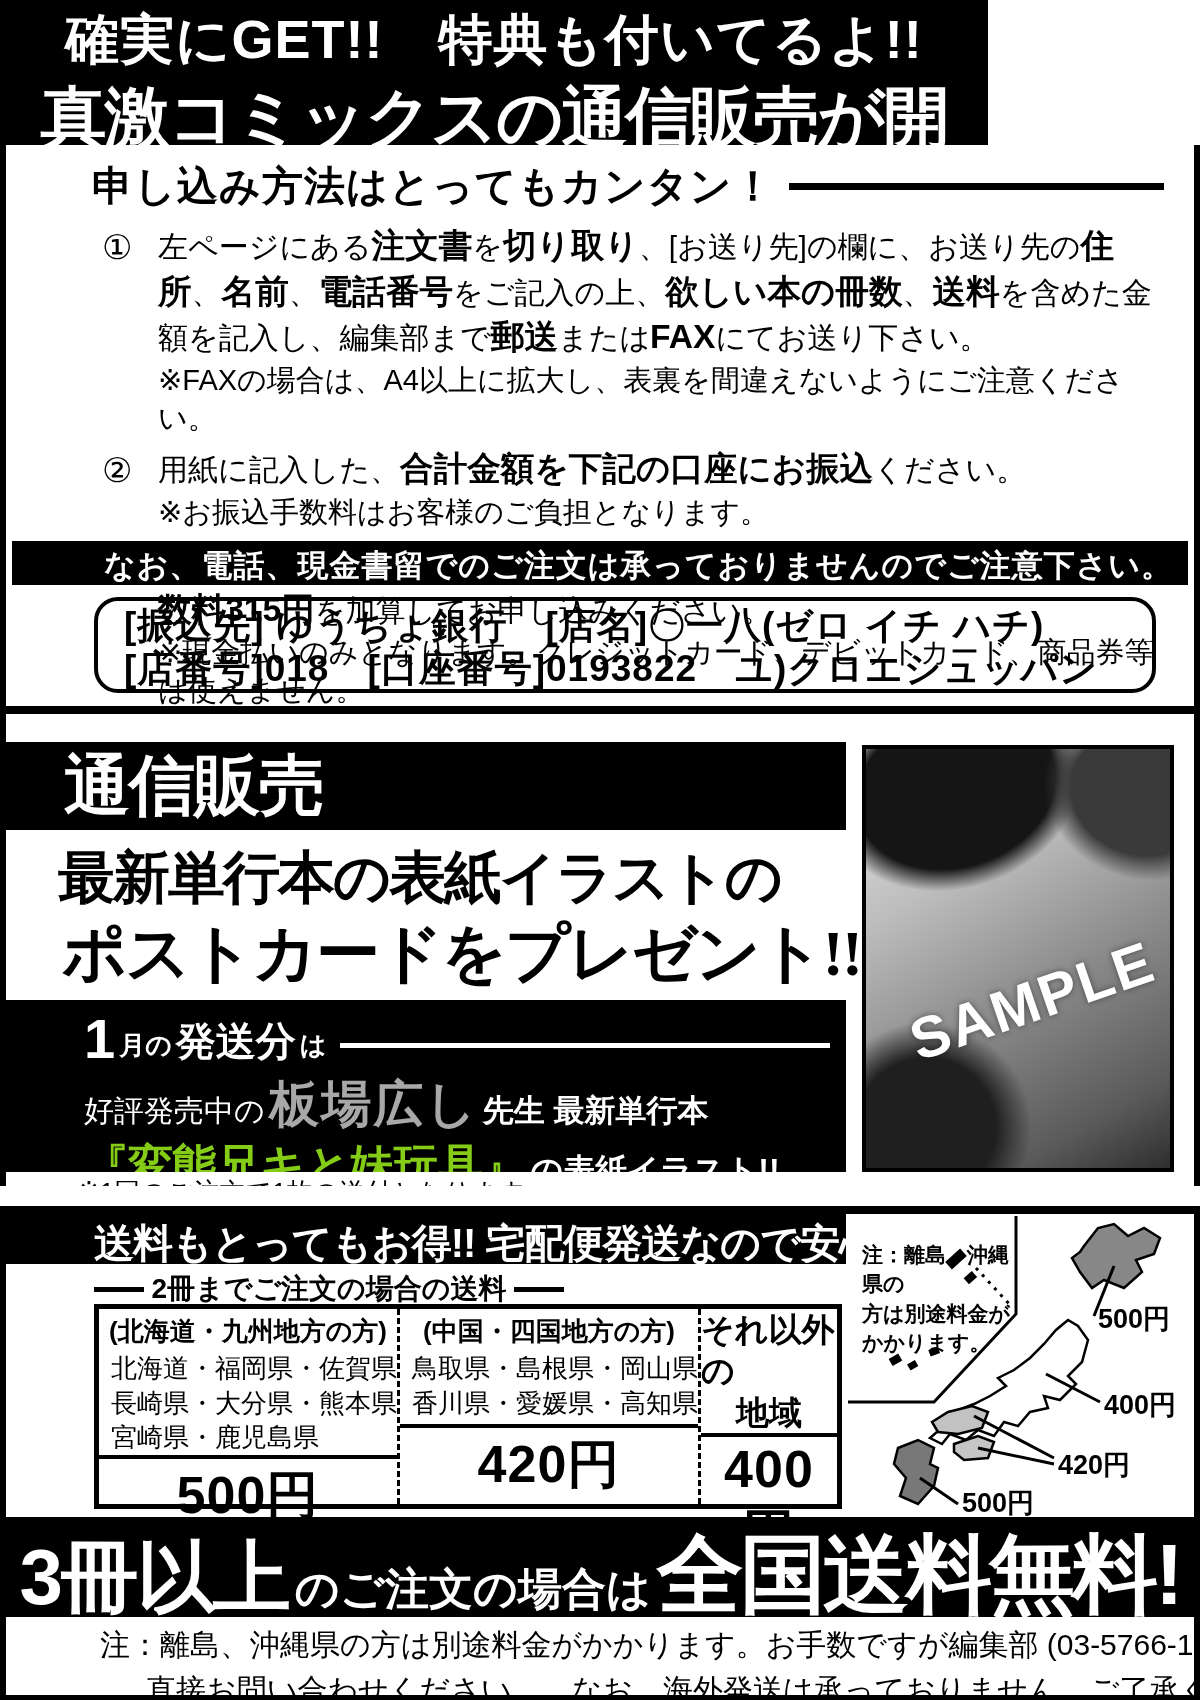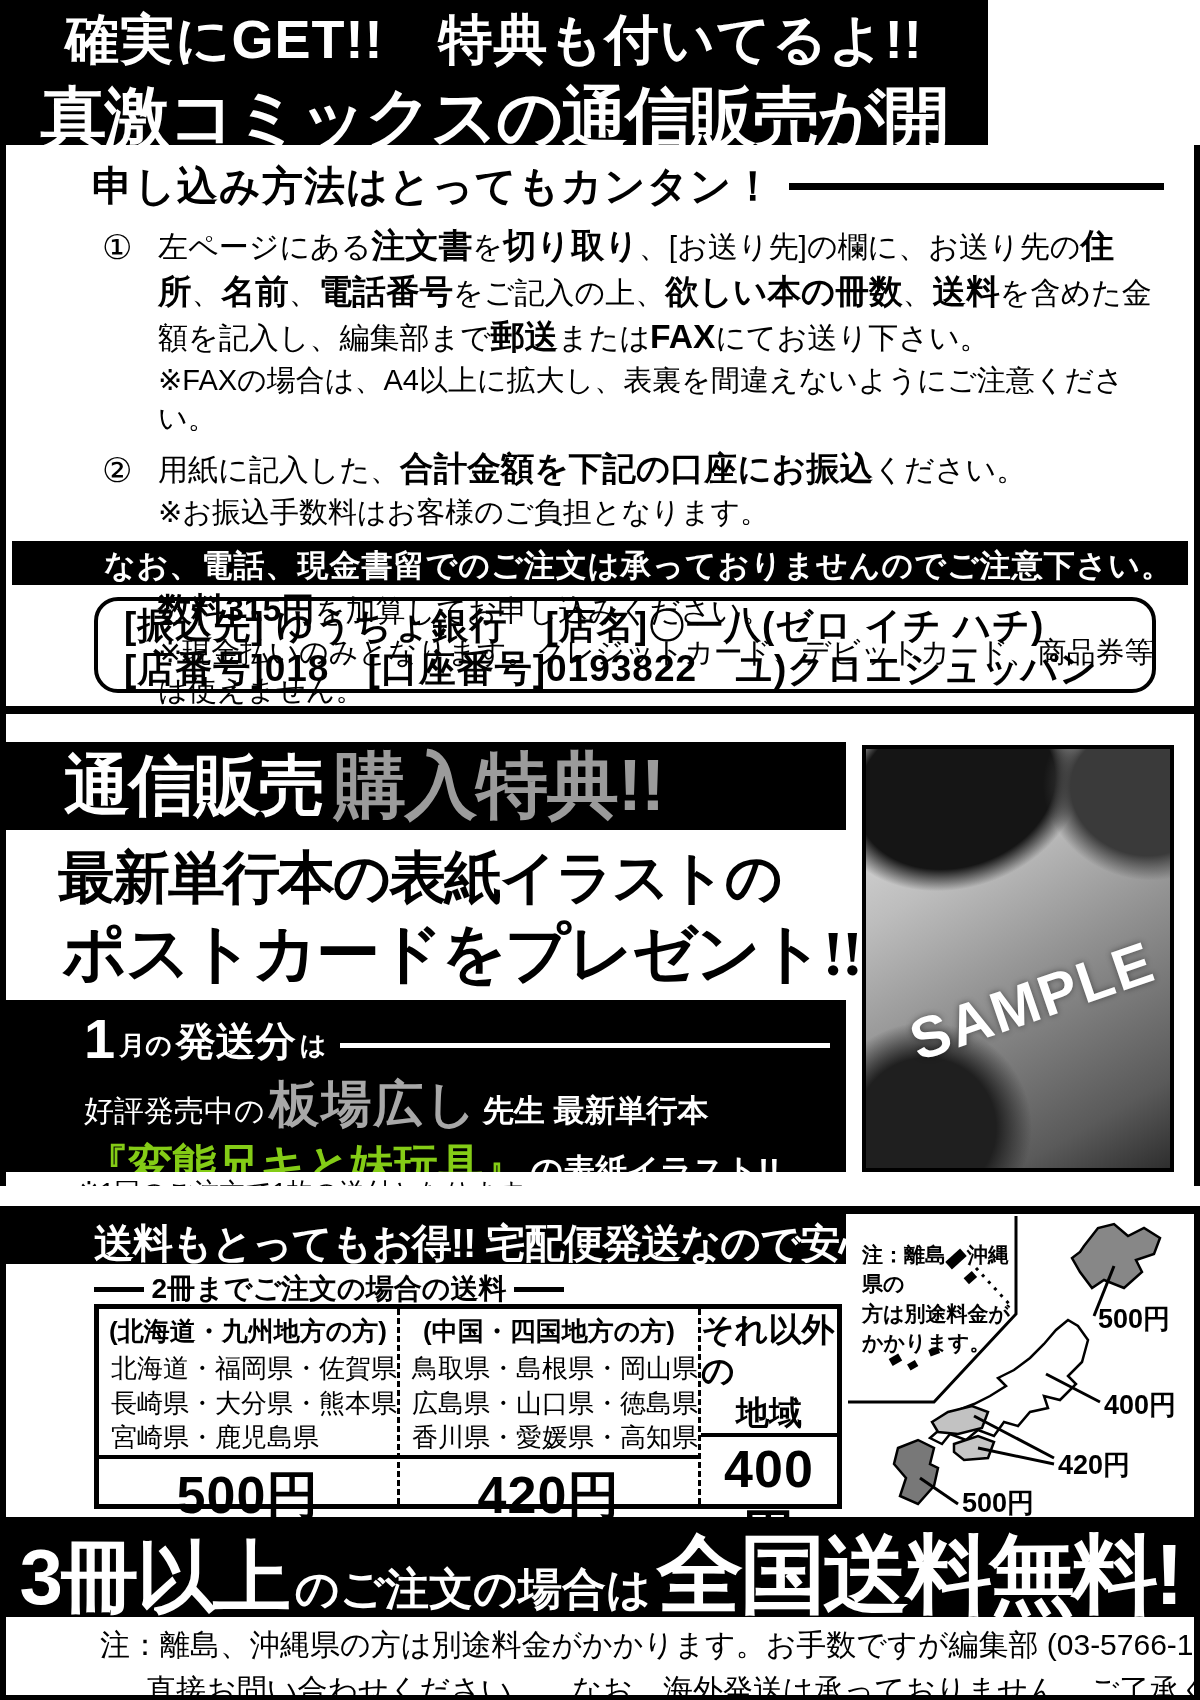--- a/index.html
+++ b/index.html
@@ -161,21 +161,20 @@
       <div class="bl">[振込先] ゆうちょ銀行　[店名]〇一八(ゼロ イチ ハチ)</div>
       <div class="bl">[店番号]018　[口座番号]0193822　ユ)クロエシュッパン</div>
     </div>
   </div>
 
   <div class="divider div1"></div>
 
   <div class="sec sec-bonus">
     <div class="bonus-band">
       <span class="w">通信販売</span>
-      <span class="g">購入特典!!</span>
     </div>
     <div class="bonus-h1 serif">最新単行本の表紙イラストの</div>
     <div class="bonus-h2 serif">ポストカードをプレゼント!!</div>
     <div class="bonus-black">
       <div class="month-row">
         <span class="n1">1</span>
         <span class="s">月の</span>
         <span class="m">発送分</span>
         <span class="s">は</span>
         <span class="rule"></span>
@@ -215,21 +214,20 @@
           <div>北海道・福岡県・佐賀県</div>
           <div>長崎県・大分県・熊本県</div>
           <div>宮崎県・鹿児島県</div>
         </div>
         <div class="price">500円</div>
       </div>
       <div class="col">
         <div class="hdr">(中国・四国地方の方)</div>
         <div class="regions">
           <div>鳥取県・島根県・岡山県</div>
-          <div>広島県・山口県・徳島県</div>
           <div>香川県・愛媛県・高知県</div>
         </div>
         <div class="price">420円</div>
       </div>
       <div class="col">
         <div class="bigzone">
           <div>それ以外の</div>
           <div>地域</div>
         </div>
         <div class="price">400円</div>

